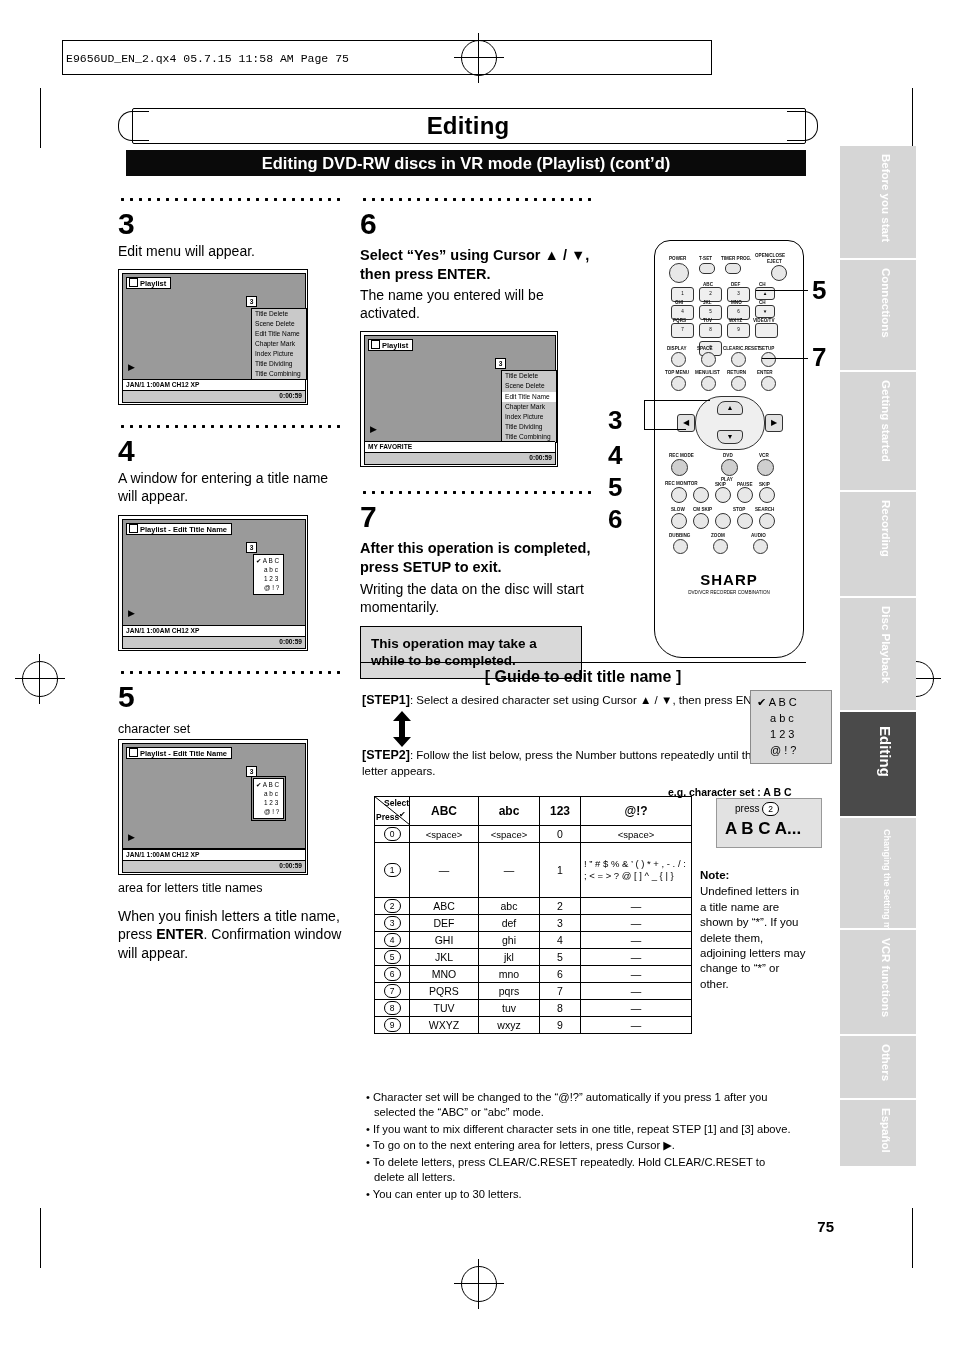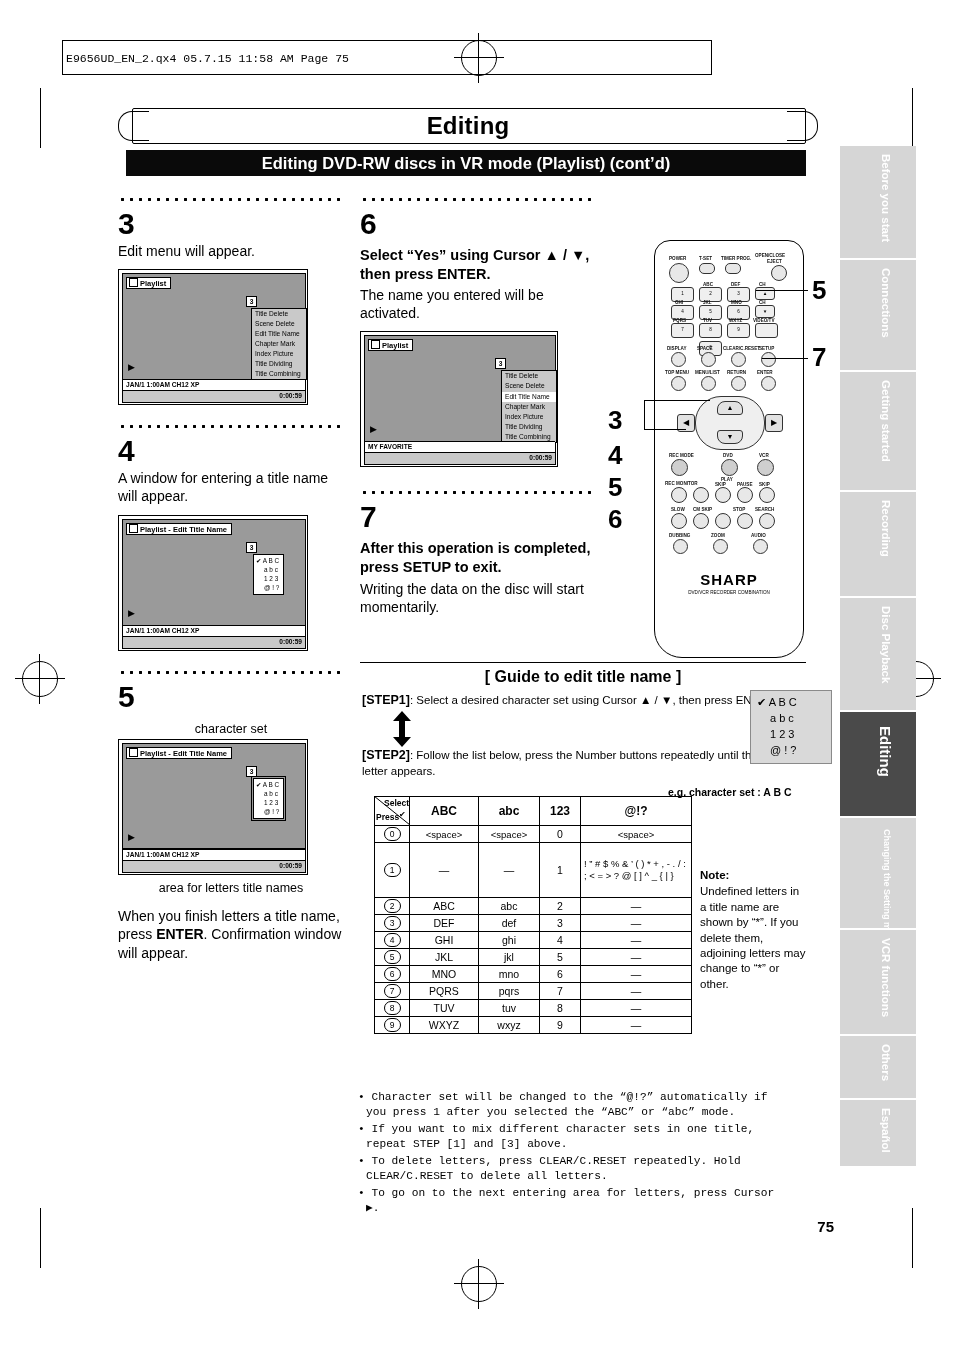--- a/index.html
+++ b/index.html
@@ -48,21 +48,21 @@
   .menu div.sel{background:#fff;}
   .osd .botbar{position:absolute;left:0;bottom:0;width:100%;height:11px;background:#fff;border-top:1px solid #000;font-size:6.6px;font-weight:bold;}
   .osd .botbar .l{position:absolute;left:3px;top:1px;}
   .osd .botbar .r{position:absolute;right:3px;top:1px;}
   .playicon{position:absolute;left:5px;font-size:9px;color:#000;}
   .num3{position:absolute;background:#fff;border:1px solid #000;font-size:6.6px;font-weight:bold;width:9px;height:9px;text-align:center;line-height:9px;}
 
   .charset{position:absolute;background:#fff;border:1px solid #000;font-size:6.4px;line-height:1.45;padding:1px 4px 1px 2px;}
   .charset div{white-space:nowrap;}
 
-  .caption{font-size:12.5px;text-align:center;margin-top:3px;}
+  .caption{font-size:12.5px;text-align:left;margin-top:3px;}
 
   .notebox{border:1.5px solid #000;background:#d9d9d9;font-size:13.5px;font-weight:bold;line-height:1.3;padding:8px 10px;}
 
   
   .remote{position:absolute;left:654px;top:240px;width:148px;height:416px;border:1.5px solid #000;border-radius:16px 16px 28px 28px;background:#fff;}
   .rbtn{position:absolute;border:1px solid #333;border-radius:50%;background:#e8e8e8;}
   .rlbl{position:absolute;font-size:4.6px;font-weight:bold;color:#111;white-space:nowrap;}
   .rkey{position:absolute;width:21px;height:12.5px;border:1px solid #333;border-radius:3px;background:#efefef;font-size:4.6px;text-align:center;line-height:12.5px;}
 
   .callout{position:absolute;font-size:26px;font-weight:bold;}
@@ -255,20 +255,21 @@
         <div class="botbar" style="background:#c9c9c9;">
           <span class="r">0:00:59</span>
         </div>
       </div>
     </div>
 
     <div class="dots" style="width:236px;margin-top:22px;"></div>
     <div class="stepnum">7</div>
     <div class="steptxt">After this operation is completed, press SETUP to exit.</div>
     <div class="plain">Writing the data on the disc will start momentarily.</div>
+    <div class="notebox" style="margin-top:10px;width:200px;">This operation may take a while to be completed.</div>
   </div>
 
   <div class="remote">
 
     <div class="rbtn" style="left:14px;top:22px;width:18px;height:18px;"></div>
     <div class="rlbl" style="left:14px;top:15px;">POWER</div>
     <div class="rlbl" style="left:44px;top:15px;">T-SET</div>
     <div class="rbtn" style="left:44px;top:22px;width:14px;height:9px;border-radius:5px;"></div>
     <div class="rlbl" style="left:66px;top:15px;">TIMER PROG.</div>
     <div class="rbtn" style="left:70px;top:22px;width:14px;height:9px;border-radius:5px;"></div>
@@ -396,20 +397,27 @@
 
   <div style="position:absolute;left:750px;top:690px;width:68px;background:#d9d9d9;border:1px solid #8a8a8a;font-size:11px;line-height:1.45;padding:4px 6px;">
     <div>✔ <span>A B C</span></div>
     <div style="padding-left:13px;">a b c</div>
     <div style="padding-left:13px;">1 2 3</div>
     <div style="padding-left:13px;">@ ! ?</div>
   </div>
 
   <div style="position:absolute;left:668px;top:786px;font-size:10.5px;font-weight:bold;">e.g. character set : A B C</div>
 
+  <div style="position:absolute;left:716px;top:798px;width:104px;height:48px;background:#e2e2e2;border:1px solid #999;">
+    <div style="position:absolute;left:18px;top:3px;font-size:10px;">
+      <span>press</span>
+      <span class="keycircle" style="background:#fff;">2</span>
+    </div>
+    <div style="position:absolute;left:8px;top:20px;font-size:17px;font-weight:bold;">A  B  C  A...</div>
+  </div>
 
   <table class="cs" style="position:absolute;left:374px;top:796px;width:318px;">
     <tbody>
         <tr>
       <th class="keyc" style="position:relative;height:28px;padding:0;">
         <div style="position:absolute;left:9px;top:1px;font-size:8.5px;font-weight:bold;">Select</div>
         <div style="position:absolute;left:1px;top:15px;font-size:8.5px;font-weight:bold;">Press</div>
         <div style="position:absolute;left:24px;top:13px;font-size:8px;">✔</div>
       </th>
       <th style="font-weight:bold;font-size:12px;width:62px;">ABC</th>
@@ -492,21 +500,22 @@
 
   <svg style="position:absolute;left:374px;top:796px;" width="36" height="29">
       <line x1="0" y1="0" x2="36" y2="29" stroke="#000" stroke-width="1"></line>
     </svg>
 
   <div style="position:absolute;left:700px;top:868px;width:106px;font-size:11.5px;line-height:1.34;">
     <b>Note:</b>
     <div style="margin-top:1px;">Undefined letters in a title name are shown by “*”.  If you delete them, adjoining letters may change to “*” or other.</div>
   </div>
 
-  <div class="bullets" style="left:358px;top:1090px;width:430px;font-family:Liberation Mono, monospace;">
+  <div class="bullets" style="left:366px;top:1090px;width:430px;">
     <p>• Character set will be changed to the “@!?” automatically if you press  1  after you selected the “ABC” or “abc” mode.</p>
     <p>• If you want to mix different character sets in one title, repeat STEP [1] and [3] above.</p>
+    <p>• To go on to the next entering area for letters, press Cursor ▶.</p>
     <p>• To delete letters, press CLEAR/C.RESET repeatedly. Hold CLEAR/C.RESET to delete all letters.</p>
-    <p>• To go on to the next entering area for letters, press Cursor ▶.</p>
+    <p>• You can enter up to 30 letters.</p>
   </div>
 
   <div class="pageno">75</div>
 </div>
 
 </body></html>

